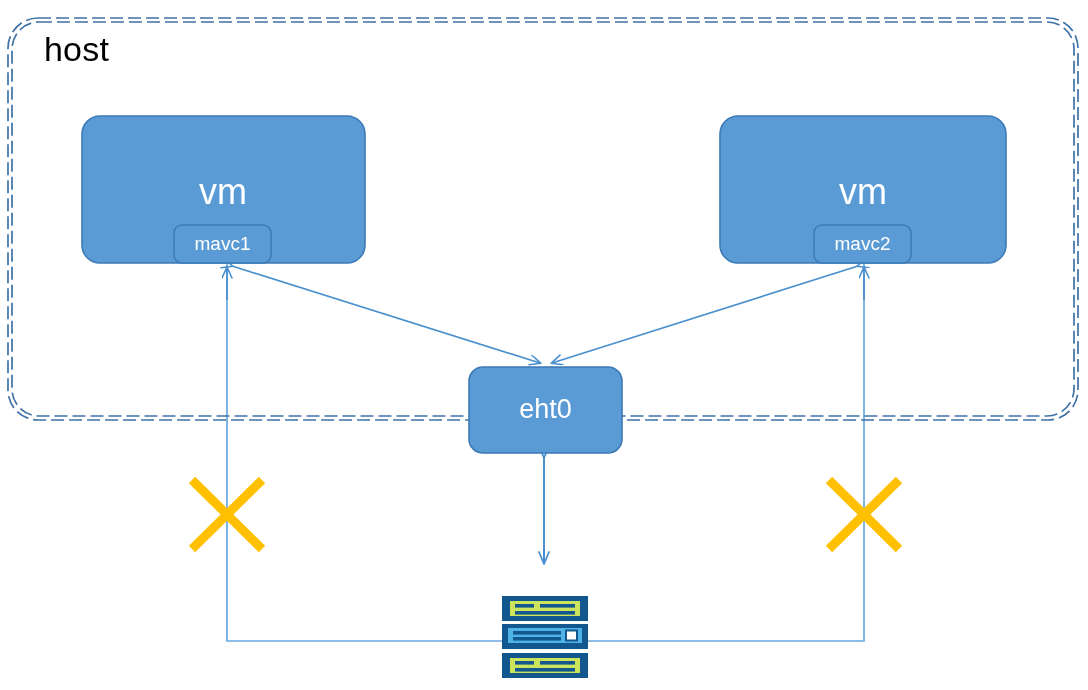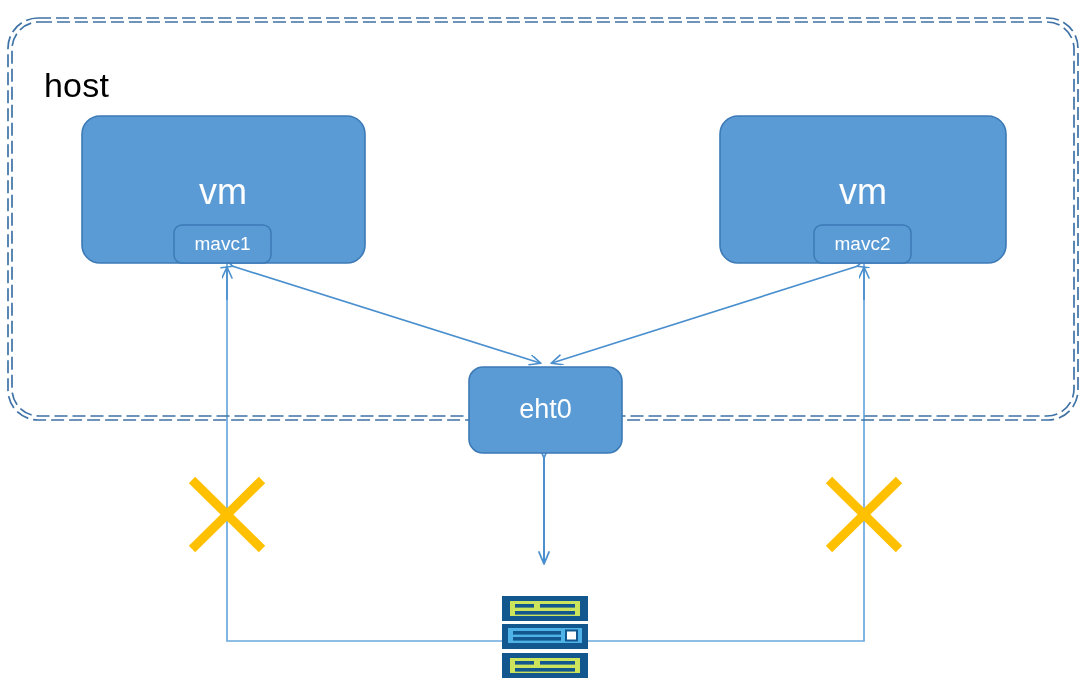--- a/index.html
+++ b/index.html
@@ -28,21 +28,20 @@
   }
   .host-label {
     position: absolute;
     left: 44px;
     top: 28px;
     font-size: 34px;
     line-height: 42px;
     color: #000000;
     letter-spacing: 0.2px;
     white-space: nowrap;
-    margin-top: 36px;
   }
   .node-text {
     fill: #ffffff;
     font-family: "Liberation Sans", sans-serif;
     text-anchor: middle;
     dominant-baseline: middle;
   }
   .vm-text { font-size: 36px; }
   .nic-text { font-size: 19px; }
   .eth-text { font-size: 27px; }

